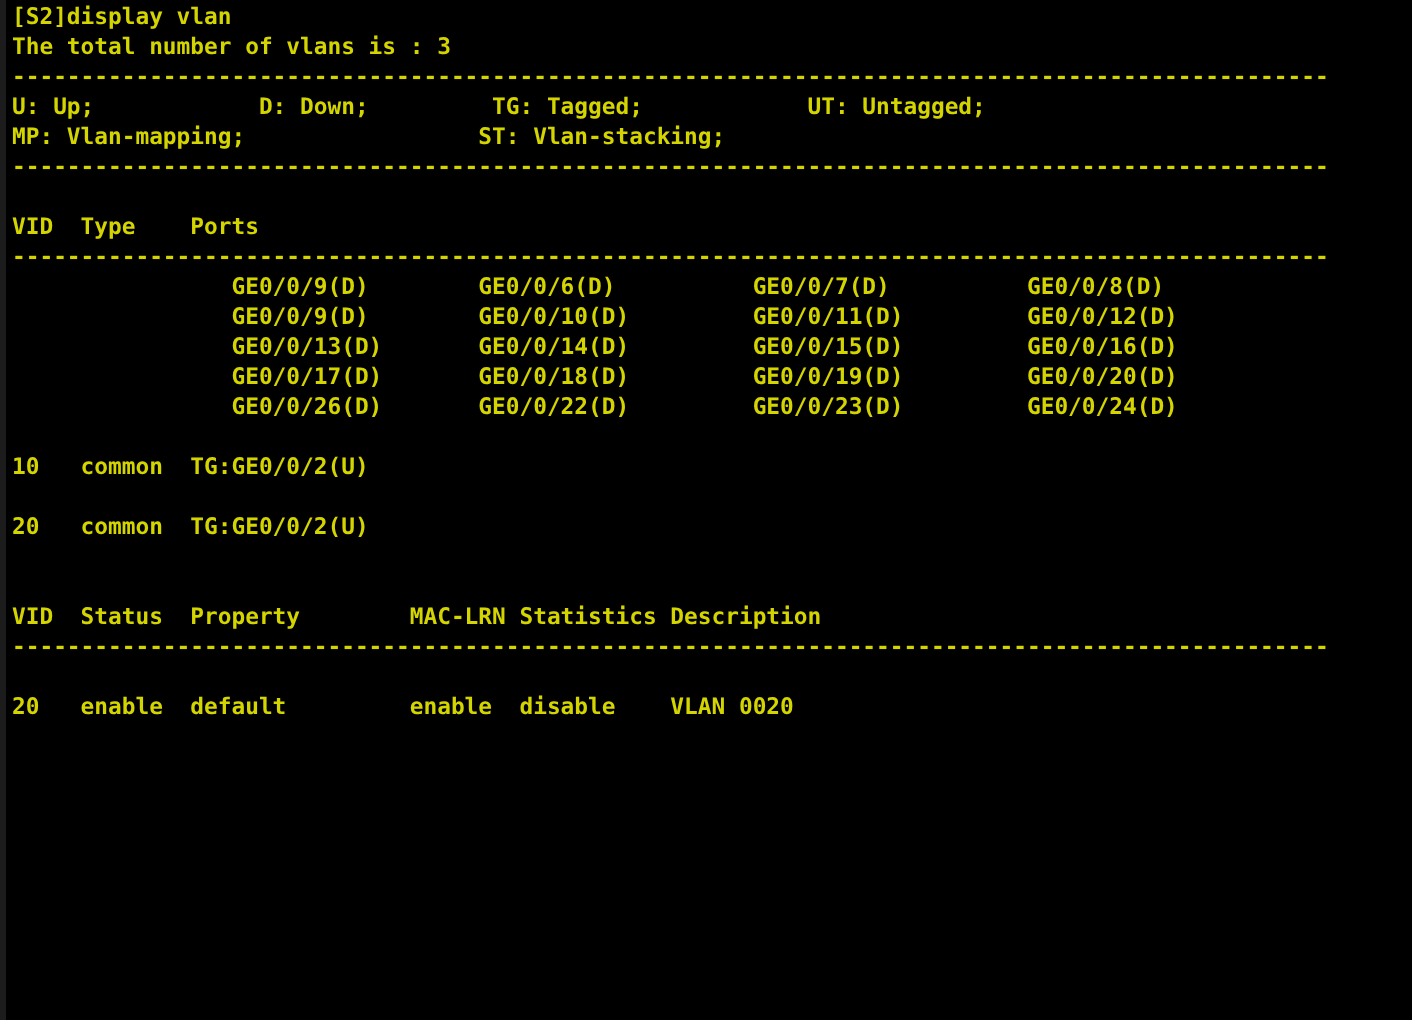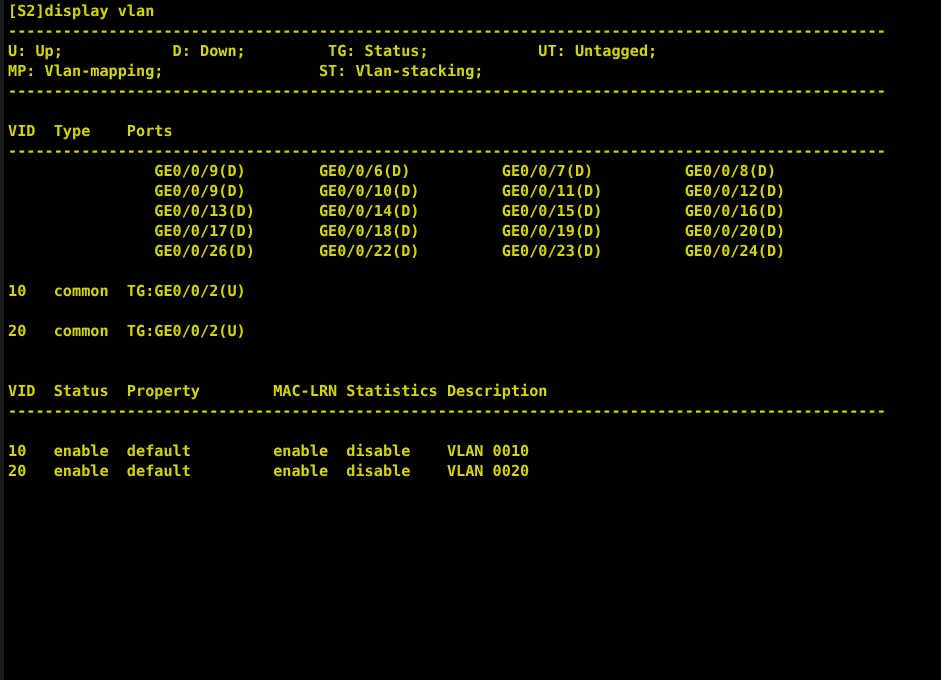--- a/index.html
+++ b/index.html
@@ -54,24 +54,25 @@
 <body>
 
 <div id="terminal">
 
   <div id="left-gutter"></div>
 
   <div id="screen">
 
     <pre class="console-line">[S2]display vlan</pre>
 
+    <pre class="console-line">The total number of vlans is : 3</pre>
 
     <pre class="console-line">------------------------------------------------------------------------------------------------</pre>
 
-    <pre class="console-line">U: Up;            D: Down;         TG: Status;            UT: Untagged;</pre>
+    <pre class="console-line">U: Up;            D: Down;         TG: Tagged;            UT: Untagged;</pre>
 
     <pre class="console-line">MP: Vlan-mapping;                 ST: Vlan-stacking;</pre>
 
 
     <pre class="console-line">------------------------------------------------------------------------------------------------</pre>
 
     <pre class="console-line blank-line"> </pre>
 
     <pre class="console-line">VID  Type    Ports</pre>
 
@@ -93,17 +94,16 @@
 
     <pre class="console-line blank-line"> </pre>
     <pre class="console-line blank-line"> </pre>
 
     <pre class="console-line">VID  Status  Property        MAC-LRN Statistics Description</pre>
 
     <pre class="console-line">------------------------------------------------------------------------------------------------</pre>
 
     <pre class="console-line blank-line"> </pre>
 
-    <pre class="console-line">10   enable  default         enable  disable    VLAN 0010</pre>
     <pre class="console-line">20   enable  default         enable  disable    VLAN 0020</pre>
 
   </div>
 </div>
 
 </body></html>

